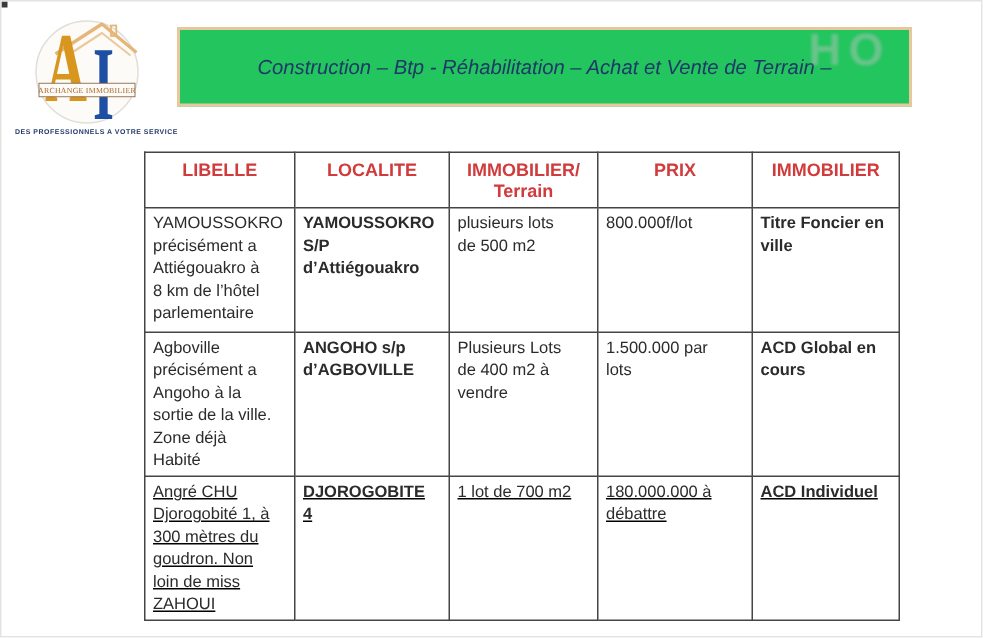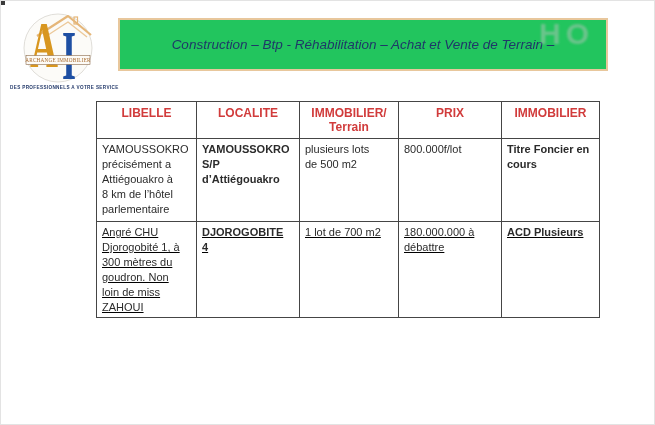--- a/index.html
+++ b/index.html
@@ -121,32 +121,49 @@
 Attiégouakro à
 8 km de l’hôtel
 parlementaire</td>
         <td class="c-localite pad-top">YAMOUSSOKRO
 S/P
 d’Attiégouakro</td>
         <td class="c-superficie pad-top">plusieurs lots
 de 500 m2</td>
         <td class="c-prix pad-top">800.000f/lot</td>
         <td class="c-docs pad-top">Titre Foncier en
+ville</td>
+      </tr>
+      <tr class="r2">
+        <td class="c-libelle">Agboville
+précisément a
+Angoho à la
+sortie de la ville.
+Zone déjà
+Habité</td>
+        <td class="c-localite pad-top">ANGOHO s/p
+d’AGBOVILLE</td>
+        <td class="c-superficie pad-top">Plusieurs Lots
+de 400 m2 à
+vendre</td>
+        <td class="c-prix pad-top">1.500.000 par
+lots</td>
+        <td class="c-docs pad-top">ACD Global en
 cours</td>
       </tr>
       <tr class="r3">
         <td class="c-libelle">Angré CHU
 Djorogobité 1, à
 300 mètres du
 goudron. Non
 loin de miss
 ZAHOUI</td>
         <td class="c-localite pad-top">DJOROGOBITE
 4</td>
         <td class="c-superficie pad-top">1 lot de 700 m2</td>
         <td class="c-prix pad-top">180.000.000 à
 débattre</td>
-        <td class="c-docs pad-top">ACD Plusieurs</td>
+        <td class="c-docs pad-top">ACD Individuel</td>
       </tr>
     </tbody>
   </table>
 
 </div>
 
 </body></html>

